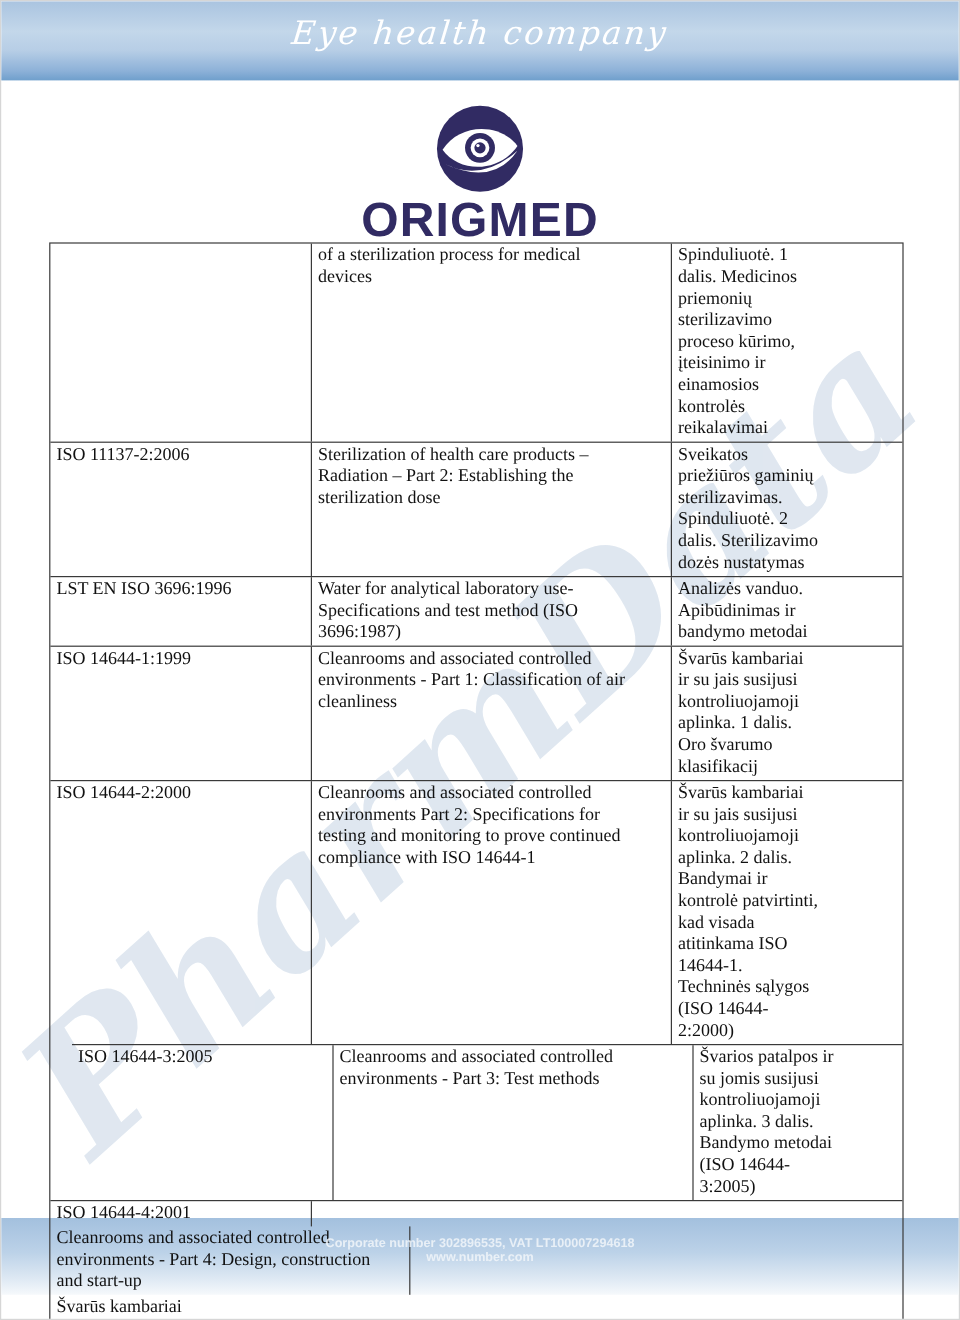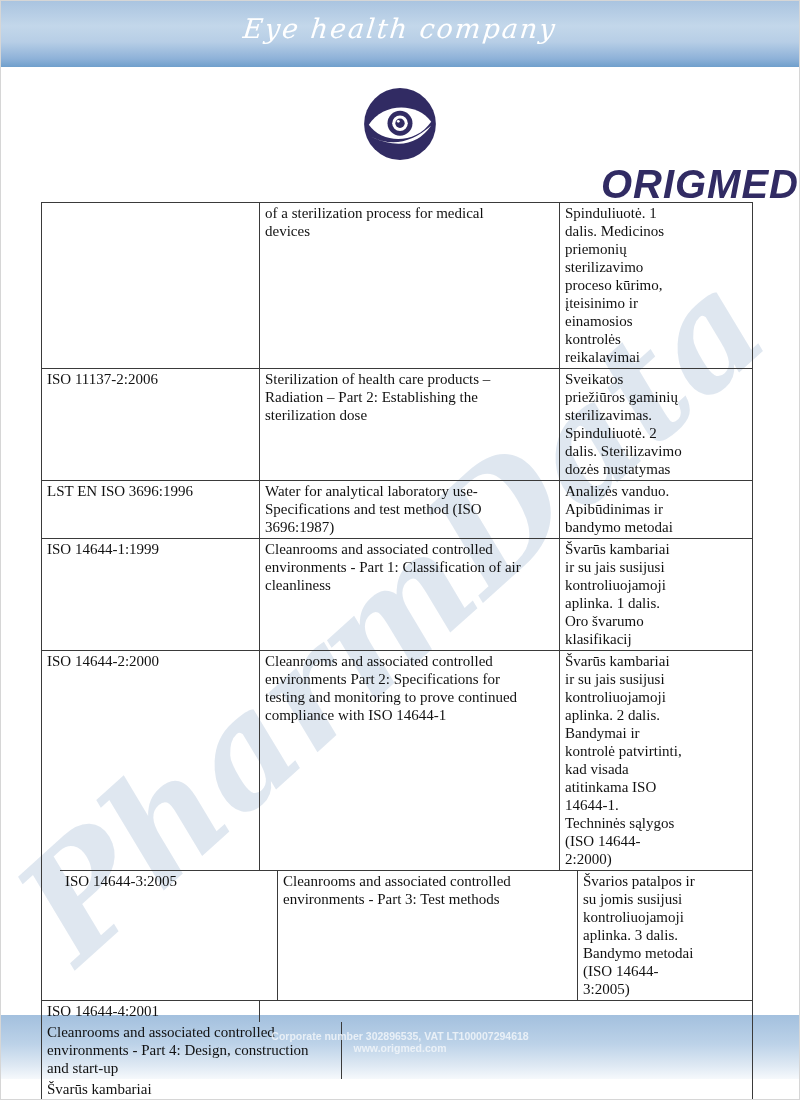--- a/index.html
+++ b/index.html
@@ -32,21 +32,21 @@
     font-family:"DejaVu Serif", serif;
     font-style:italic;
     font-size:27px;
     letter-spacing:2px;
     color:#ffffff;
     transform:skewX(-6deg);
   }
   
   .logo{
     position:absolute;top:84px;left:0;right:0;
-    text-align:right;z-index:2;font-style:italic;
+    text-align:center;z-index:2;
   }
   .logo svg{display:block;margin:0 auto;}
   .logo-text{
     margin-top:2px;
     font-family:"Liberation Sans", sans-serif;
     font-weight:700;
     font-size:40px;
     line-height:38px;
     letter-spacing:1px;
     color:var(--logo-navy);
@@ -221,16 +221,16 @@
 and start-up</div>
       <div class="cell c3">Švarūs kambariai
 ir su jais susijusi
 kontroliuojamoji</div>
     </div>
   </div>
 
   <div class="footer-band"></div>
   <div class="footer-lines">
     <div>Corporate number 302896535, VAT LT100007294618</div>
-    <div>www.origmed.com</div>
+    <div>www.number.com</div>
   </div>
 
 </div>
 
 </body></html>

